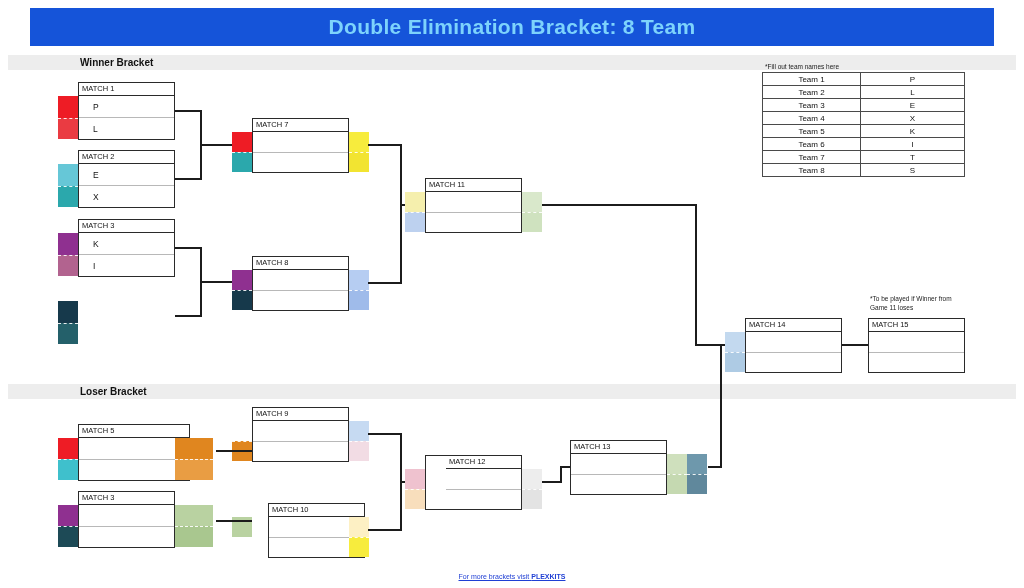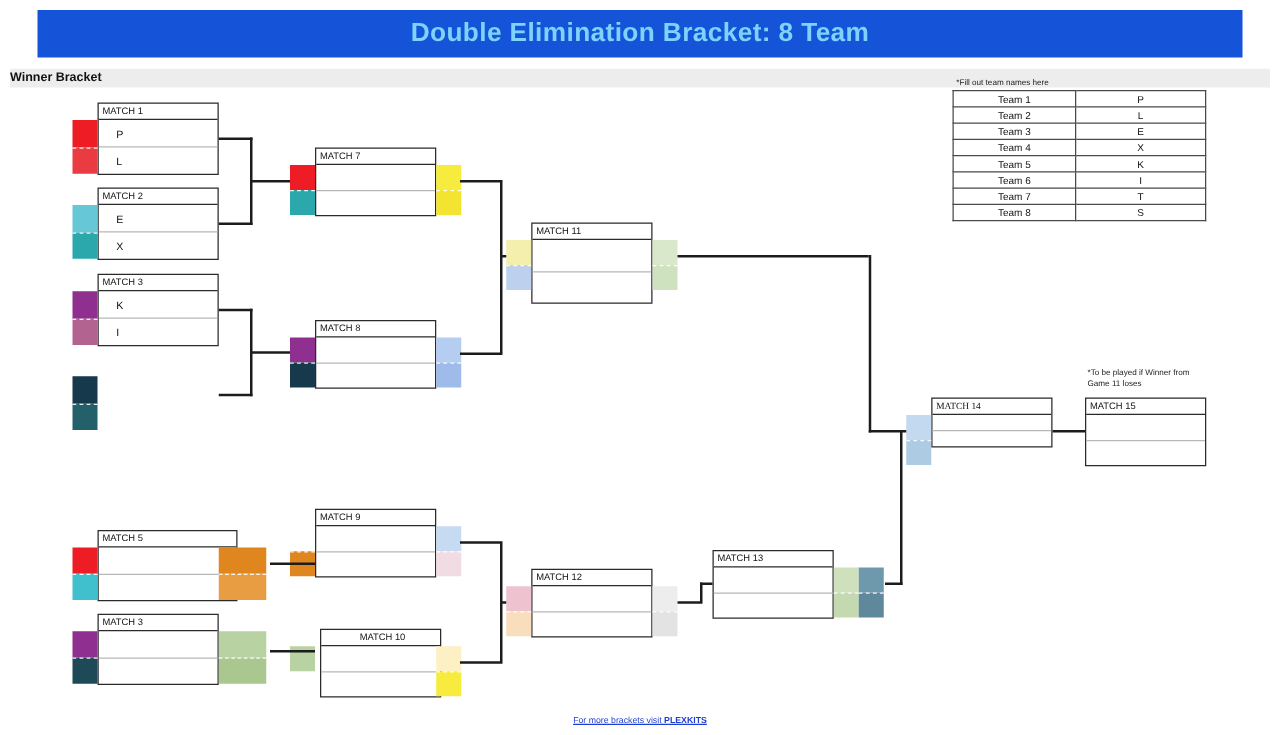--- a/index.html
+++ b/index.html
@@ -6,21 +6,21 @@
   html,body { width:1024px; height:588px; }
   body { background:#fff; font-family:"Liberation Sans", sans-serif; }
   .stage { position:relative; width:1024px; height:588px; background:#fff; overflow:hidden; }
 
   .banner { position:absolute; left:30px; top:8px; width:964px; height:38px;
             background:#1554d9; display:flex; align-items:center; justify-content:center; }
   .banner h1 { color:#7dd3fc; font-size:21px; font-weight:bold; letter-spacing:.3px; }
 
   .band { position:absolute; left:8px; width:1008px; height:15px; background:#ededed;
           display:flex; align-items:center; }
-  .band span { font-size:10px; font-weight:bold; color:#111; }
+  .band span { font-size:10px; font-weight:bold; color:#111; margin-left:72px; }
   .band-winner { top:55px; }
   .band-loser  { top:384px; }
 
   #bracket { position:absolute; left:0; top:0; width:1024px; height:588px;border-radius:22px; }
 
   .match { position:absolute; background:#fff; border:1px solid #2a2a2a;
            display:flex; flex-direction:column; }
   .match .title { height:13px; line-height:12px; font-size:7.5px; color:#111;
                   padding-left:3px; border-bottom:1px solid #2a2a2a; }
   .match .slot { flex:1; display:flex; align-items:center; padding-left:14px;
@@ -51,20 +51,23 @@
 <div class="stage">
 
   <header class="banner" style="background: rgb(21, 84, 217);">
     <h1>Double Elimination Bracket: 8 Team</h1>
   </header>
 
   <div class="band band-winner" style="background: rgb(237, 237, 237);">
     <span>Winner Bracket</span>
   </div>
 
+  <div class="band band-loser" style="background: rgb(237, 237, 237);">
+    <span>Loser Bracket</span>
+  </div>
 
   <div id="bracket">
       <div class="match" style="left: 78px; top: 82px; width: 97px; height: 58px;">
         <div class="title">MATCH 1</div>
         <div class="slot">P</div>
         <div class="slot">L</div>
       </div>
       <div class="tab" style="left: 58px; top: 96px; width: 20px; height: 21.5px; background: rgb(238, 28, 37);"></div>
       <div class="tab dash" style="left: 58px; top: 117.5px; width: 20px; height: 21.5px; background: rgb(234, 59, 66);"></div>
       <div class="match" style="left: 78px; top: 150px; width: 97px; height: 58px;">
@@ -120,56 +123,56 @@
       <div class="tab" style="left: 349px; top: 270px; width: 20px; height: 20px; background: rgb(182, 205, 242);"></div>
       <div class="tab dash" style="left: 349px; top: 290px; width: 20px; height: 20px; background: rgb(159, 187, 234);"></div>
       <div class="match" style="left: 252px; top: 407px; width: 97px; height: 55px;">
         <div class="title">MATCH 9</div>
         <div class="slot"></div>
         <div class="slot"></div>
       </div>
       <div class="tab dash" style="left: 232px; top: 441px; width: 20px; height: 20px; background: rgb(224, 134, 31);"></div>
       <div class="tab" style="left: 349px; top: 421px; width: 20px; height: 20px; background: rgb(198, 218, 242);"></div>
       <div class="tab dash" style="left: 349px; top: 441px; width: 20px; height: 20px; background: rgb(242, 220, 228);"></div>
-      <div class="match" style="left: 256px; top: 503px; width: 97px; height: 55px; text-align: center;">
+      <div class="match" style="left: 268px; top: 503px; width: 97px; height: 55px;">
         <div class="title">MATCH 10</div>
         <div class="slot"></div>
         <div class="slot"></div>
       </div>
       <div class="tab" style="left: 232px; top: 517px; width: 20px; height: 20px; background: rgb(185, 210, 161);"></div>
       <div class="tab" style="left: 349px; top: 517px; width: 20px; height: 20px; background: rgb(253, 240, 196);"></div>
       <div class="tab dash" style="left: 349px; top: 537px; width: 20px; height: 20px; background: rgb(247, 236, 61);"></div>
-      <div class="match" style="left: 425px; top: 178px; width: 97px; height: 65px;">
+      <div class="match" style="left: 425px; top: 178px; width: 97px; height: 55px;">
         <div class="title">MATCH 11</div>
         <div class="slot"></div>
         <div class="slot"></div>
       </div>
       <div class="tab" style="left: 405px; top: 192px; width: 20px; height: 20px; background: rgb(245, 239, 173);"></div>
       <div class="tab dash" style="left: 405px; top: 212px; width: 20px; height: 20px; background: rgb(189, 209, 239);"></div>
       <div class="tab" style="left: 522px; top: 192px; width: 20px; height: 20px; background: rgb(217, 232, 203);"></div>
       <div class="tab dash" style="left: 522px; top: 212px; width: 20px; height: 20px; background: rgb(207, 226, 191);"></div>
-      <div class="match" style="left: 425px; top: 455px; width: 97px; height: 55px;">
+      <div class="match" style="left: 425px; top: 455px; width: 97px; height: 55px; padding-left: 20px;">
         <div class="title">MATCH 12</div>
         <div class="slot"></div>
         <div class="slot"></div>
       </div>
       <div class="tab" style="left: 405px; top: 469px; width: 20px; height: 20px; background: rgb(239, 194, 207);"></div>
       <div class="tab dash" style="left: 405px; top: 489px; width: 20px; height: 20px; background: rgb(248, 222, 188);"></div>
       <div class="tab" style="left: 522px; top: 469px; width: 20px; height: 20px; background: rgb(237, 237, 237);"></div>
       <div class="tab dash" style="left: 522px; top: 489px; width: 20px; height: 20px; background: rgb(227, 227, 227);"></div>
       <div class="match" style="left: 570px; top: 440px; width: 97px; height: 55px;">
         <div class="title">MATCH 13</div>
         <div class="slot"></div>
         <div class="slot"></div>
       </div>
       <div class="tab" style="left: 667px; top: 454px; width: 20px; height: 20px; background: rgb(207, 224, 189);"></div>
       <div class="tab dash" style="left: 667px; top: 474px; width: 20px; height: 20px; background: rgb(197, 217, 177);"></div>
       <div class="tab" style="left: 687px; top: 454px; width: 20px; height: 20px; background: rgb(110, 152, 172);"></div>
       <div class="tab dash" style="left: 687px; top: 474px; width: 20px; height: 20px; background: rgb(96, 136, 156);"></div>
-      <div class="match" style="left: 745px; top: 318px; width: 97px; height: 40px; font-family: Liberation Serif, serif;">
+      <div class="match" style="left: 745px; top: 318px; width: 97px; height: 55px;">
         <div class="title">MATCH 14</div>
         <div class="slot"></div>
         <div class="slot"></div>
       </div>
       <div class="tab" style="left: 725px; top: 332px; width: 20px; height: 20px; background: rgb(195, 217, 239);"></div>
       <div class="tab dash" style="left: 725px; top: 352px; width: 20px; height: 20px; background: rgb(174, 203, 228);"></div>
       <div class="match" style="left: 868px; top: 318px; width: 97px; height: 55px;">
         <div class="title">MATCH 15</div>
         <div class="slot"></div>
         <div class="slot"></div>

